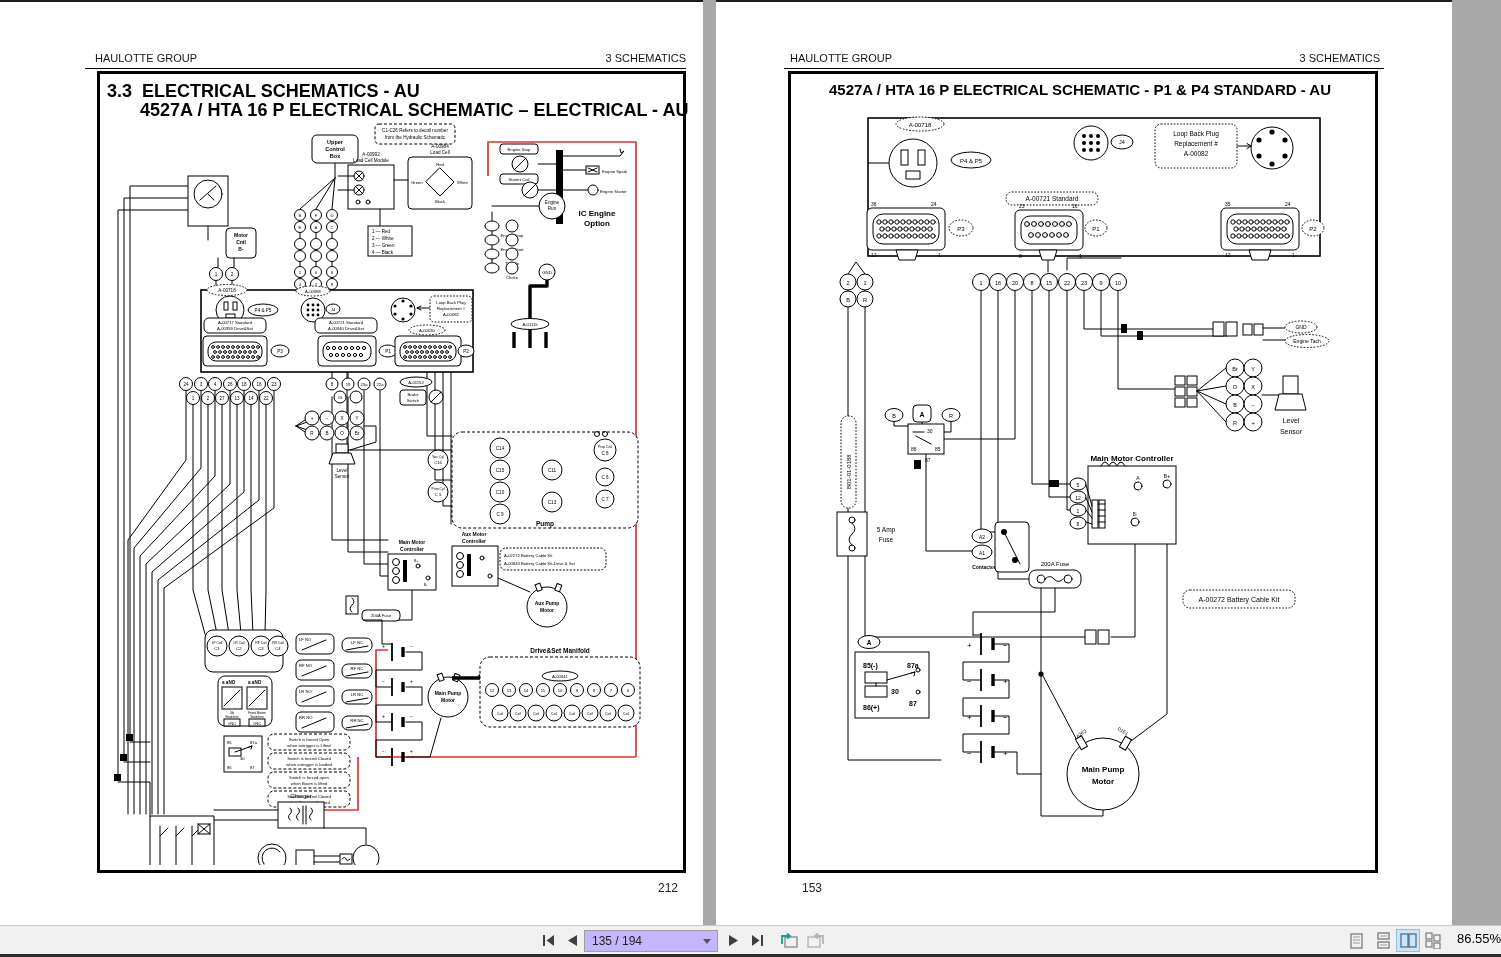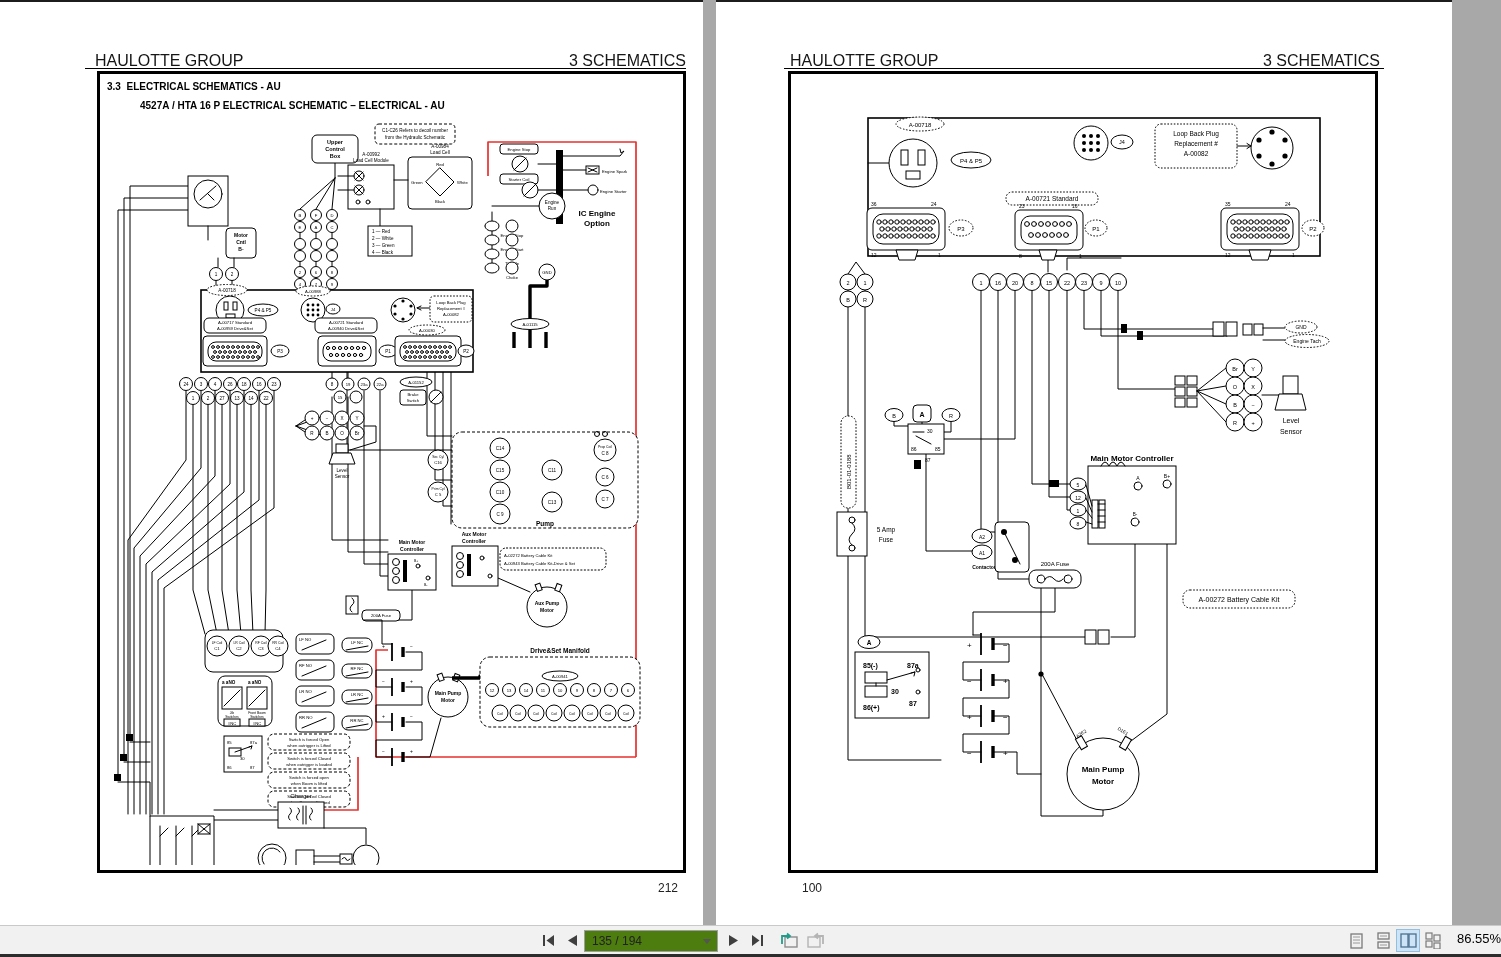--- a/index.html
+++ b/index.html
@@ -1,44 +1,44 @@
 <!DOCTYPE html>
 <html><head>
 <meta charset="utf-8">
 <style>
   html,body{margin:0;padding:0;}
   body{width:1501px;height:957px;position:relative;background:#ffffff;font-family:"Liberation Sans",sans-serif;overflow:hidden;}
   .topstrip{position:absolute;left:0;top:0;width:1501px;height:2px;background:#1c1c1c;}
   .topblob{position:absolute;left:26px;top:3px;width:34px;height:10px;background:#111;}
   .gutter{position:absolute;top:0;background:#a8a8a8;}
   .page{position:absolute;top:2px;height:923px;background:#fff;}
-  .pg-header{position:absolute;font-size:16px;color:#161616;}
+  .pg-header{position:absolute;font-size:11px;color:#161616;}
   .pg-rule{position:absolute;height:1px;background:#000;}
   .frame{position:absolute;border:3px solid #000;background:#fff;}
-  .title-row{position:absolute;font-weight:bold;font-size:10px;color:#000;white-space:nowrap;}
+  .title-row{position:absolute;font-weight:bold;font-size:18px;color:#000;white-space:nowrap;}
   .pagenum{position:absolute;font-size:12px;color:#222;}
   svg text{font-family:"Liberation Sans",sans-serif;fill:#000;stroke:none;}
   .w{fill:none;stroke:#000;stroke-width:1;stroke-linejoin:round;stroke-linecap:round;}
   .w2{fill:none;stroke:#000;stroke-width:1.8;stroke-linejoin:round;}
   .w3{fill:none;stroke:#000;stroke-width:3.4;stroke-linejoin:round;}
   .red{fill:none;stroke:#e8312e;stroke-width:1.7;stroke-linejoin:round;}
   .box{fill:#fff;stroke:#000;stroke-width:1;}
   .box2{fill:#fff;stroke:#000;stroke-width:1.6;}
   .dash{stroke-dasharray:3 2;}
   .dot1{stroke-dasharray:1.6 1.6;}
   .blk{fill:#000;stroke:none;}
   .t32{font-size:3.4px}.t4{font-size:4.2px}.t45{font-size:4.6px}.t5{font-size:5px}
   .t55{font-size:5.5px}.t6{font-size:6px}.t65{font-size:6.5px}.t7{font-size:7px}
   .t8{font-size:8px}
   .b{font-weight:bold}.mid{text-anchor:middle}
   
   .toolbar{position:absolute;left:0;top:925px;width:1501px;height:28px;background:#f1f1f1;border-top:1px solid #c9c9c9;}
   .botstrip{position:absolute;left:0;top:954px;width:1501px;height:3px;background:#2c2c2c;}
   .tb-btn{position:absolute;top:4px;width:20px;height:20px;display:flex;align-items:center;justify-content:center;cursor:pointer;}
-  .page-input-wrap{position:absolute;left:584px;top:4px;width:132px;height:20px;background:#4d7c0f;border:1px solid #9e9e9e;}
+  .page-input-wrap{position:absolute;left:584px;top:4px;width:132px;height:20px;background:#c4b5fd;border:1px solid #9e9e9e;}
   .page-input{position:absolute;left:0;top:0;width:110px;height:18px;border:none;outline:none;font-size:12px;font-family:"Liberation Sans",sans-serif;color:#222;padding:1px 0 0 7px;background:transparent;}
   .caret{position:absolute;right:6px;top:8px;width:0;height:0;border-left:4px solid transparent;border-right:4px solid transparent;border-top:5px solid #555;}
   .lay-ic{position:absolute;top:4px;width:22px;height:21px;display:flex;align-items:center;justify-content:center;cursor:pointer;}
   .lay-ic.sel{background:#cde4f7;outline:1px solid #93bede;}
   .zoomtxt{position:absolute;left:1457px;top:931px;font-size:13px;color:#000000;}
 </style>
 </head>
 <body>
 
 <div class="topstrip"></div>
@@ -695,21 +695,22 @@
       <rect class="blk" x="6" y="748" width="560" height="3.5"></rect>
     </g>
   </svg>
 </div>
 
 <div class="page" style="left:716px;width:736px;">
   <span class="pg-header" style="left:74px;top:50px;">HAULOTTE GROUP</span>
   <span class="pg-header" style="left:520px;top:50px;width:144px;text-align:right;">3  SCHEMATICS</span>
   <div class="pg-rule" style="left:68px;top:66px;width:600px;"></div>
   <div class="frame" style="left:72px;top:69px;width:584px;height:796px;"></div>
-  <span class="pagenum" style="left:86px;top:879px;">100</span>
+  <div class="title-row" style="left:72px;top:79px;width:584px;text-align:center;font-size:15px;">4527A / HTA 16 P ELECTRICAL SCHEMATIC - P1 &amp; P4 STANDARD - AU</div>
+  <span class="pagenum" style="left:86px;top:879px;">153</span>
 
   <svg style="position:absolute;left:75px;top:112px;" width="578" height="750" viewBox="0 0 578 750">
 
     <g>
       <path class="w" d="M257,146 V158"></path>
       <path class="w" d="M276,156 V144 H330"></path>
       <path class="w" d="M190,177 V418 H204"></path>
       <path class="w" d="M207,177 V465 H238"></path>
       <path class="w" d="M224,177 V325 H153"></path>
       <path class="w" d="M241,177 V370 H280"></path>

